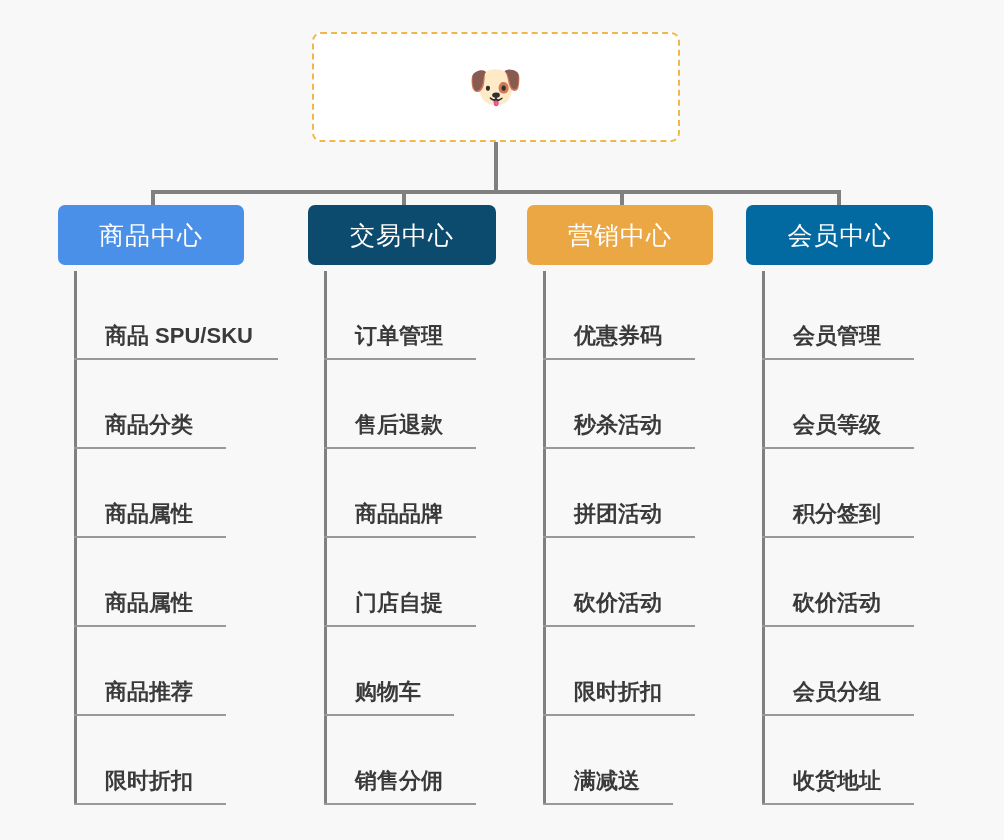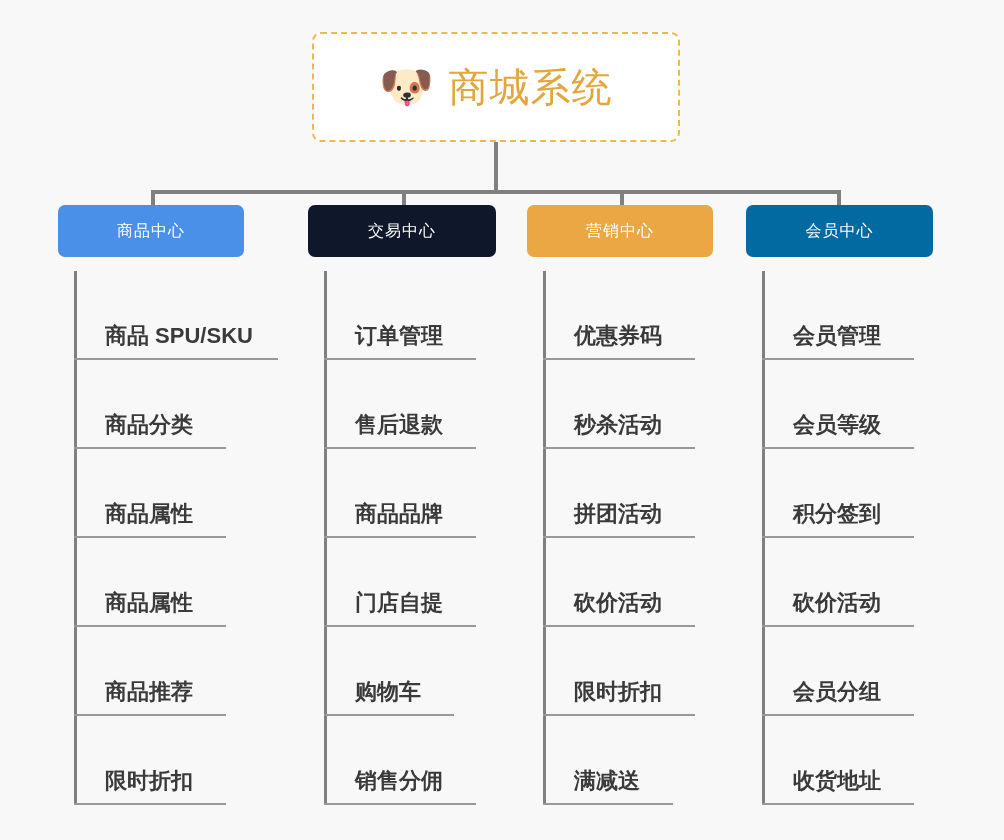--- a/index.html
+++ b/index.html
@@ -61,28 +61,28 @@
 
   
   .column {
     position: absolute;
     top: 205px;
   }
   .col-header {
     position: absolute;
     left: 0;
     top: 0;
-    height: 52px;
+    height: 60px;
     box-sizing: border-box;
     border-radius: 7px;
     display: flex;
     align-items: center;
     justify-content: center;
     color: #ffffff;
-    font-size: 16px;
+    font-size: 25px;
     letter-spacing: 1px;
     white-space: nowrap;
   }
   .spine {
     position: absolute;
     left: 16px;
     top: 66px;
     width: 3px;
     background: #808080;
   }
@@ -113,21 +113,20 @@
     background: #999999;
   }
 </style>
 </head>
 <body>
 
 <div id="chart">
 
   <div class="root-node">
     <span class="root-emoji">🐶</span>
-    <span class="root-title">商城系统</span>
   </div>
 
   <div class="conn conn-v" style="left:494px; top:142px; height:50px;"></div>
   <div class="conn conn-h" style="left:151px; top:190px; width:690px;"></div>
   <div class="conn conn-v" style="left:151px; top:190px; height:18px;"></div>
   <div class="conn conn-v" style="left:402px; top:190px; height:18px;"></div>
   <div class="conn conn-v" style="left:620px; top:190px; height:18px;"></div>
   <div class="conn conn-v" style="left:837px; top:190px; height:18px;"></div>
 
   <div id="columns-host">
@@ -155,21 +154,21 @@
             <div class="leaf-label">商品推荐</div>
             <div class="leaf-rule" style="width: 152px;"></div>
           </div>
           <div class="leaf">
             <div class="leaf-label">限时折扣</div>
             <div class="leaf-rule" style="width: 152px;"></div>
           </div>
         </div>
       </div>
       <div class="column" style="left: 308px;">
-        <div class="col-header" style="width: 188px; background: #0f172a;">交易中心</div>
+        <div class="col-header" style="width: 188px; background: #0c4a6e;">交易中心</div>
         <div class="spine" style="height: 534px;"></div>
         <div class="leaves">
           <div class="leaf">
             <div class="leaf-label">订单管理</div>
             <div class="leaf-rule" style="width: 152px;"></div>
           </div>
           <div class="leaf">
             <div class="leaf-label">售后退款</div>
             <div class="leaf-rule" style="width: 152px;"></div>
           </div>

